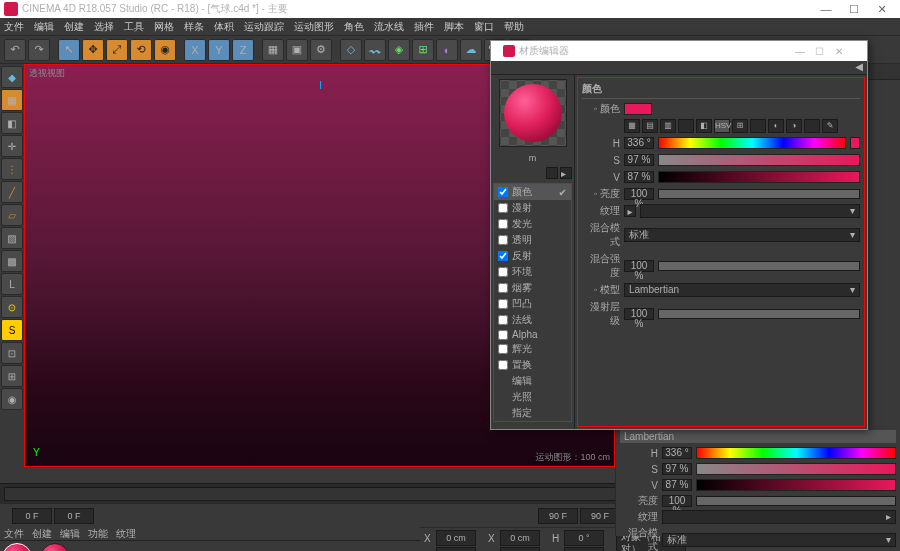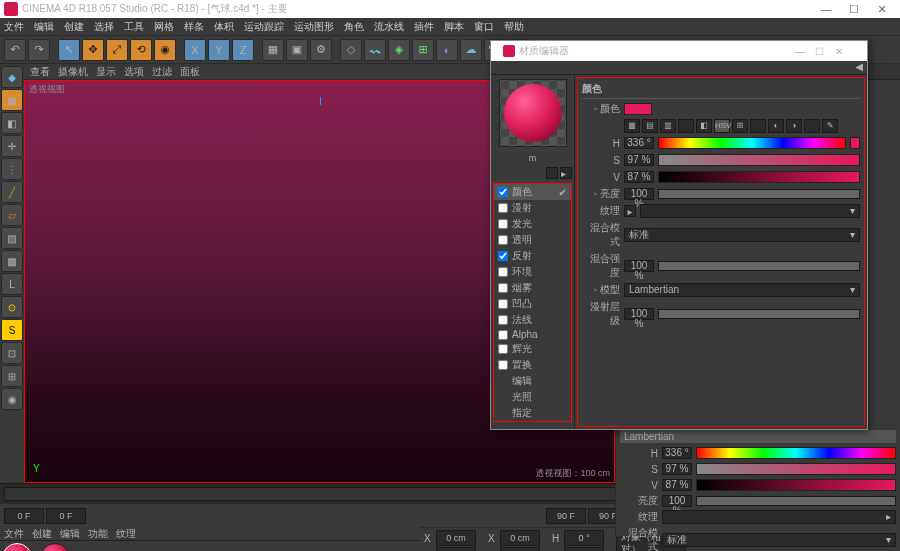--- a/index.html
+++ b/index.html
@@ -22,21 +22,21 @@
 .vp3d{position:relative;width:100%;height:calc(100% - 16px);border:1px solid red;background:linear-gradient(180deg,#8a2050 0%,#5a1838 45%,#401028 65%,#2a0818 80%,#180410 100%)}
 .render38{position:absolute;top:50%;left:50%;transform:translate(-50%,-58%);font-size:220px;font-weight:900;color:#e8185c;text-shadow:-8px -8px 20px #ff4080, 8px 8px 20px #7a0a30, inset 0 0 30px #c01050;font-family:Arial Black,sans-serif;letter-spacing:-20px}
 .vpaxis{position:absolute;bottom:8px;left:8px;font-size:9px}
 .crosshair{position:absolute;top:16px;left:50%;width:1px;height:8px;background:#0af}
 .rightpanel{width:285px;background:#393939;border-left:1px solid #2a2a2a;position:relative}
 .rtabs{height:16px;background:#333;display:flex;font-size:9px;border-bottom:1px solid #222}
 .rtab{padding:2px 6px;background:#4a4a4a;border-right:1px solid #222}
 .rbody{padding:4px;font-size:9px;color:#999}
 .timeline{height:20px;background:#2a2a2a;display:flex;align-items:center;border-top:1px solid #1a1a1a}
 .tlruler{flex:1;height:14px;background:linear-gradient(90deg,#333 0%,#333 100%);position:relative;border:1px solid #1a1a1a;margin:0 4px}
-.transport{height:24px;background:#393939;display:flex;align-items:center;gap:2px;padding:0 4px;border-top:1px solid #2a2a2a}
+.transport{height:24px;background:#393939;display:flex;align-items:center;gap:2px;padding:0 12px;border-top:1px solid #2a2a2a}
 .numfield{width:40px;height:16px;background:#2a2a2a;border:1px solid #1a1a1a;text-align:center;font-size:9px;line-height:14px}
 .pbtn{width:18px;height:18px;background:#4a4a4a;border:1px solid #2a2a2a;border-radius:9px;display:flex;align-items:center;justify-content:center;font-size:9px}
 .matslot{width:34px;height:40px;margin:2px;text-align:center}
 .matball{width:30px;height:30px;border-radius:50%;background:radial-gradient(circle at 35% 30%,#ff5090,#d0184c 50%,#7a0a30);border:1px solid #222}
 
 
 .matdialog{position:absolute;top:40px;left:490px;width:378px;height:390px;background:#424242;border:1px solid #888;box-shadow:2px 2px 8px rgba(0,0,0,0.5);z-index:10}
 .mdtitle{height:20px;background:#fff;display:flex;align-items:center;padding:0 12px;color:#333;font-size:10px}
 .mdtitle .spacer{flex:1}
 .mdtoolbar{height:14px;background:#3a3a3a;border-bottom:1px solid #222;display:flex;justify-content:flex-end;padding:0 4px;font-size:9px}
@@ -147,33 +147,25 @@
     <div class="lbtn">▩</div>
     <div class="lbtn">L</div>
     <div class="lbtn" style="color:#fc0">⊙</div>
     <div class="lbtn" style="background:#fc0;color:#000">S</div>
     <div class="lbtn">⊡</div>
     <div class="lbtn">⊞</div>
     <div class="lbtn">◉</div>
   </div>
 
   <div class="viewport">
-    <div class="vpheader">
-      <span>查看</span>
-      <span>摄像机</span>
-      <span>显示</span>
-      <span>选项</span>
-      <span>过滤</span>
-      <span>面板</span>
-    </div>
     <div class="vp3d">
       <div style="position:absolute;top:2px;left:4px;font-size:9px;color:#888">透视视图</div>
       <div class="crosshair"></div>
       <div class="vpaxis"><span style="color:#0f0">Y</span></div>
-      <div style="position:absolute;bottom:2px;right:4px;font-size:9px;color:#888">透视视图：100 cm</div>
+      <div style="position:absolute;bottom:2px;right:4px;font-size:9px;color:#888">运动图形：100 cm</div>
     </div>
   </div>
 
   <div class="rightpanel">
     <div class="rtabs">
         <div class="rtab">对象</div>
       </div>
     <div class="rbody"></div>
   </div>
 </div>

